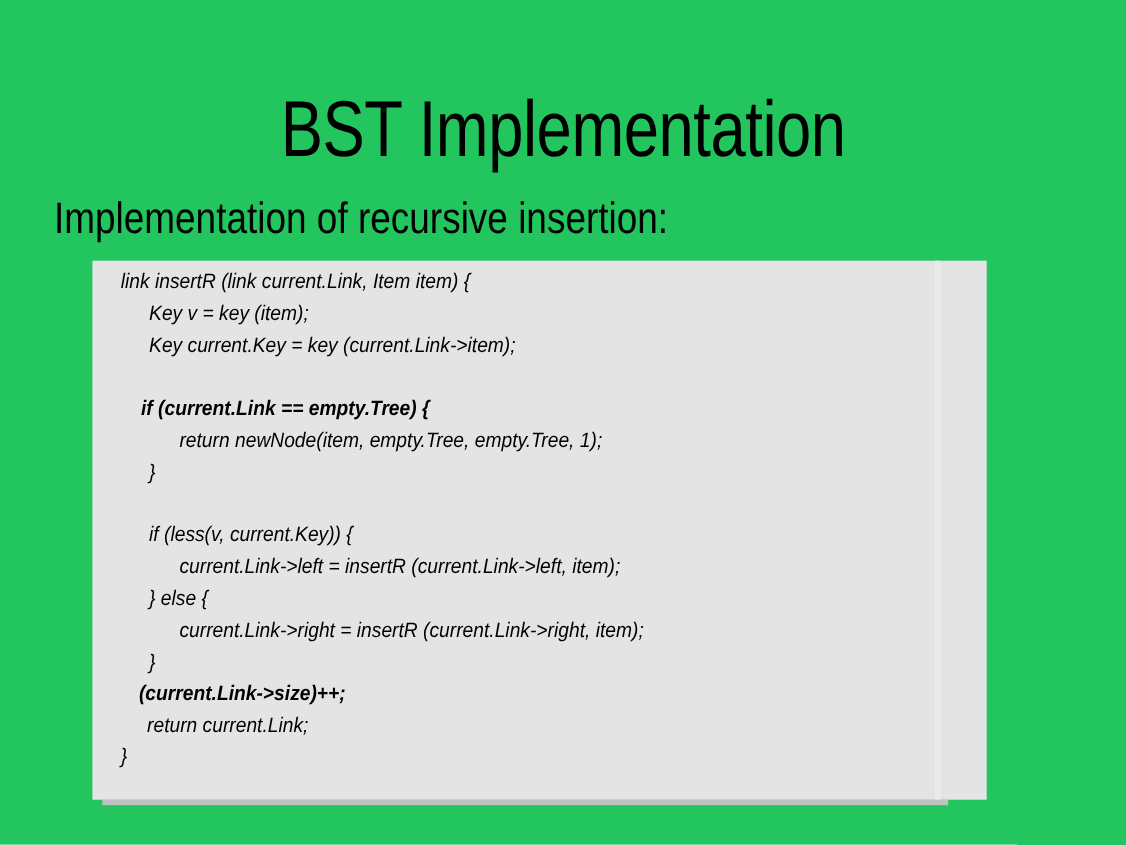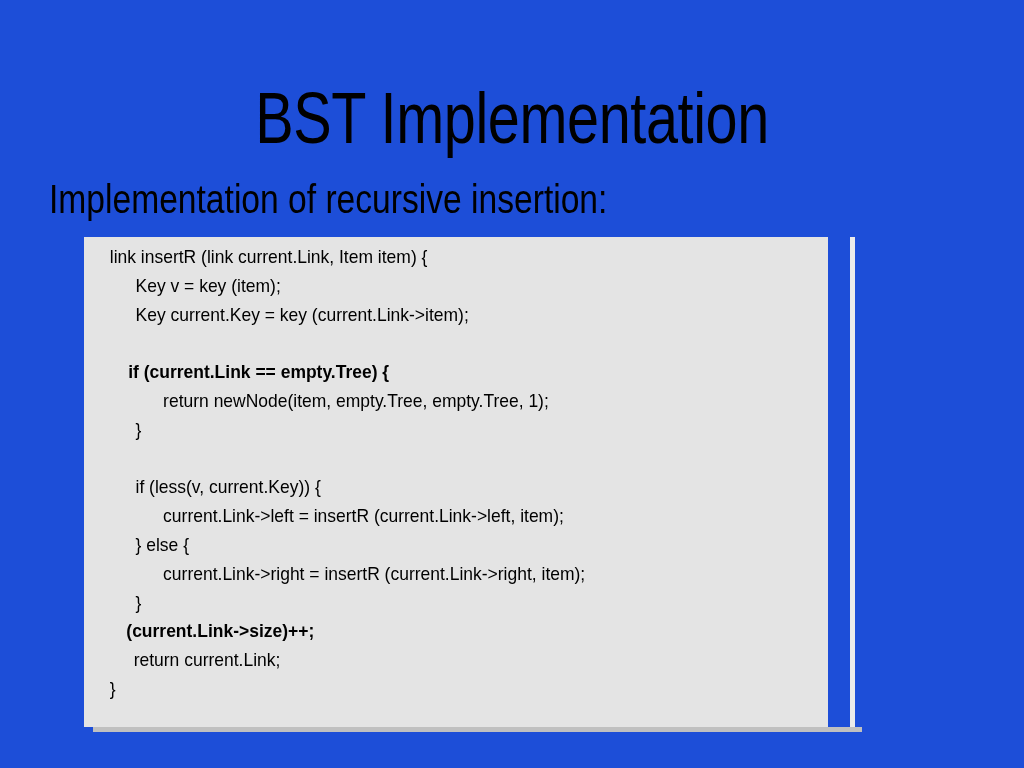--- a/index.html
+++ b/index.html
@@ -15,21 +15,21 @@
     color: #000000;
     position: relative;
   }
 
   #slide {
     position: absolute;
     left: 0;
     top: 0;
     width: 1024px;
     height: 768px;
-    background: #1d4ed8;
+    background: #22c55e;
   }
 
   #slide-title {
     position: absolute;
     left: 0;
     top: 78px;
     width: 1024px;
     text-align: center;
     font-size: 72px;
     line-height: 80px;
@@ -51,24 +51,25 @@
     white-space: nowrap;
     transform: scaleX(0.84);
     transform-origin: left top;
     color: #000000;
   }
 
   #code-panel {
     position: absolute;
     left: 84px;
     top: 237px;
-    width: 744px;
+    width: 813px;
     height: 490px;
     background: #e4e4e4;
     box-sizing: border-box;
+    font-style: italic;
   }
 
   #code-panel-shadow {
     position: absolute;
     left: 93px;
     top: 727px;
     width: 769px;
     height: 5px;
     background: #c0c0c0;
   }

